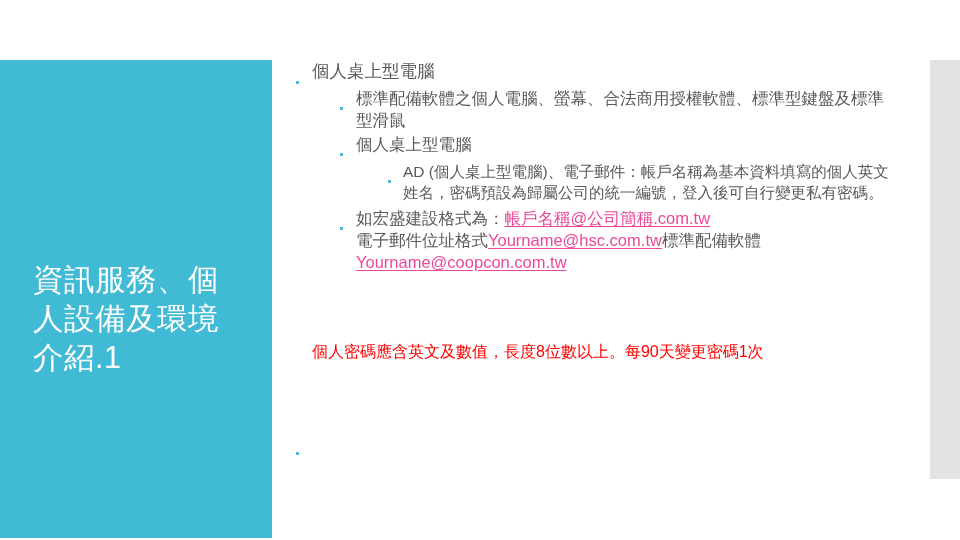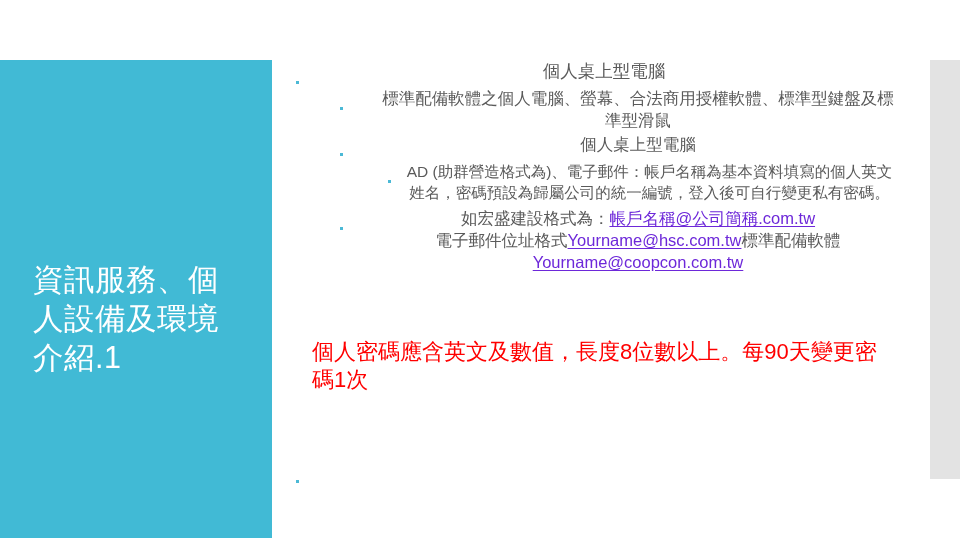--- a/index.html
+++ b/index.html
@@ -79,53 +79,52 @@
     display: inline-block;
     width: 3px;
     height: 3px;
     background: #4bb9d6;
     border-radius: 0;
   }
   .txt {
     flex: 1 1 auto;
     white-space: pre-wrap;
     word-break: break-word;
-    text-align: center;
   }
 
   
   .lv1 { margin-left: 0px; }
   .lv1 .bullet { width: 16px; padding-top: 11px; }
   .lv1 .txt { font-size: 17.5px; line-height: 23px; }
 
   
-  .lv2 { margin-left: 44px; gap: 24px; }
+  .lv2 { margin-left: 44px; }
   .lv2 .bullet { width: 16px; padding-top: 10px; }
   .lv2 .txt { font-size: 16.5px; line-height: 22px; }
 
   
   .lv3 { margin-left: 92px; }
   .lv3 .bullet { width: 15px; padding-top: 9px; }
   .lv3 .txt { font-size: 15.5px; line-height: 21px; }
 
   
   .gap-sm { height: 2px; }
   .gap-md { height: 4px; }
 
   
   .lnk {
-    color: #6d28d9;
+    color: #ec4899;
     text-decoration: underline;
     text-underline-offset: 2px;
   }
 
   
   .warn {
     color: #ff0000;
-    font-size: 22px;
+    font-size: 16px;
     line-height: 28px;
     margin-left: 16px;
     margin-top: 9px;
     white-space: pre-wrap;
   }
   .warn-line { display: block; }
 
   
   .soft-head { margin-top: 9px; }
 </style>
@@ -158,21 +157,21 @@
 
     <div class="row lv2">
       <span class="bullet"><i class="bullet-sq"></i></span>
       <span class="txt">個人桌上型電腦</span>
     </div>
 
     <div class="gap-sm"></div>
 
     <div class="row lv3">
       <span class="bullet"><i class="bullet-sq"></i></span>
-      <span class="txt">AD (助群營造格式為)、電子郵件：帳戶名稱為基本資料填寫的個人英文姓名，密碼預設為歸屬公司的統一編號，登入後可自行變更私有密碼。</span>
+      <span class="txt">AD (個人桌上型電腦)、電子郵件：帳戶名稱為基本資料填寫的個人英文姓名，密碼預設為歸屬公司的統一編號，登入後可自行變更私有密碼。</span>
     </div>
 
     <div class="gap-md"></div>
 
     <div class="row lv2">
       <span class="bullet"><i class="bullet-sq"></i></span>
       <span class="txt"><span>如宏盛建設格式為：</span><span class="lnk">帳戶名稱@公司簡稱.com.tw</span>
 <span>電子郵件位址格式</span><span class="lnk">Yourname@hsc.com.tw</span><span>標準配備軟體</span>
 <span class="lnk">Yourname@coopcon.com.tw</span></span>
     </div>

